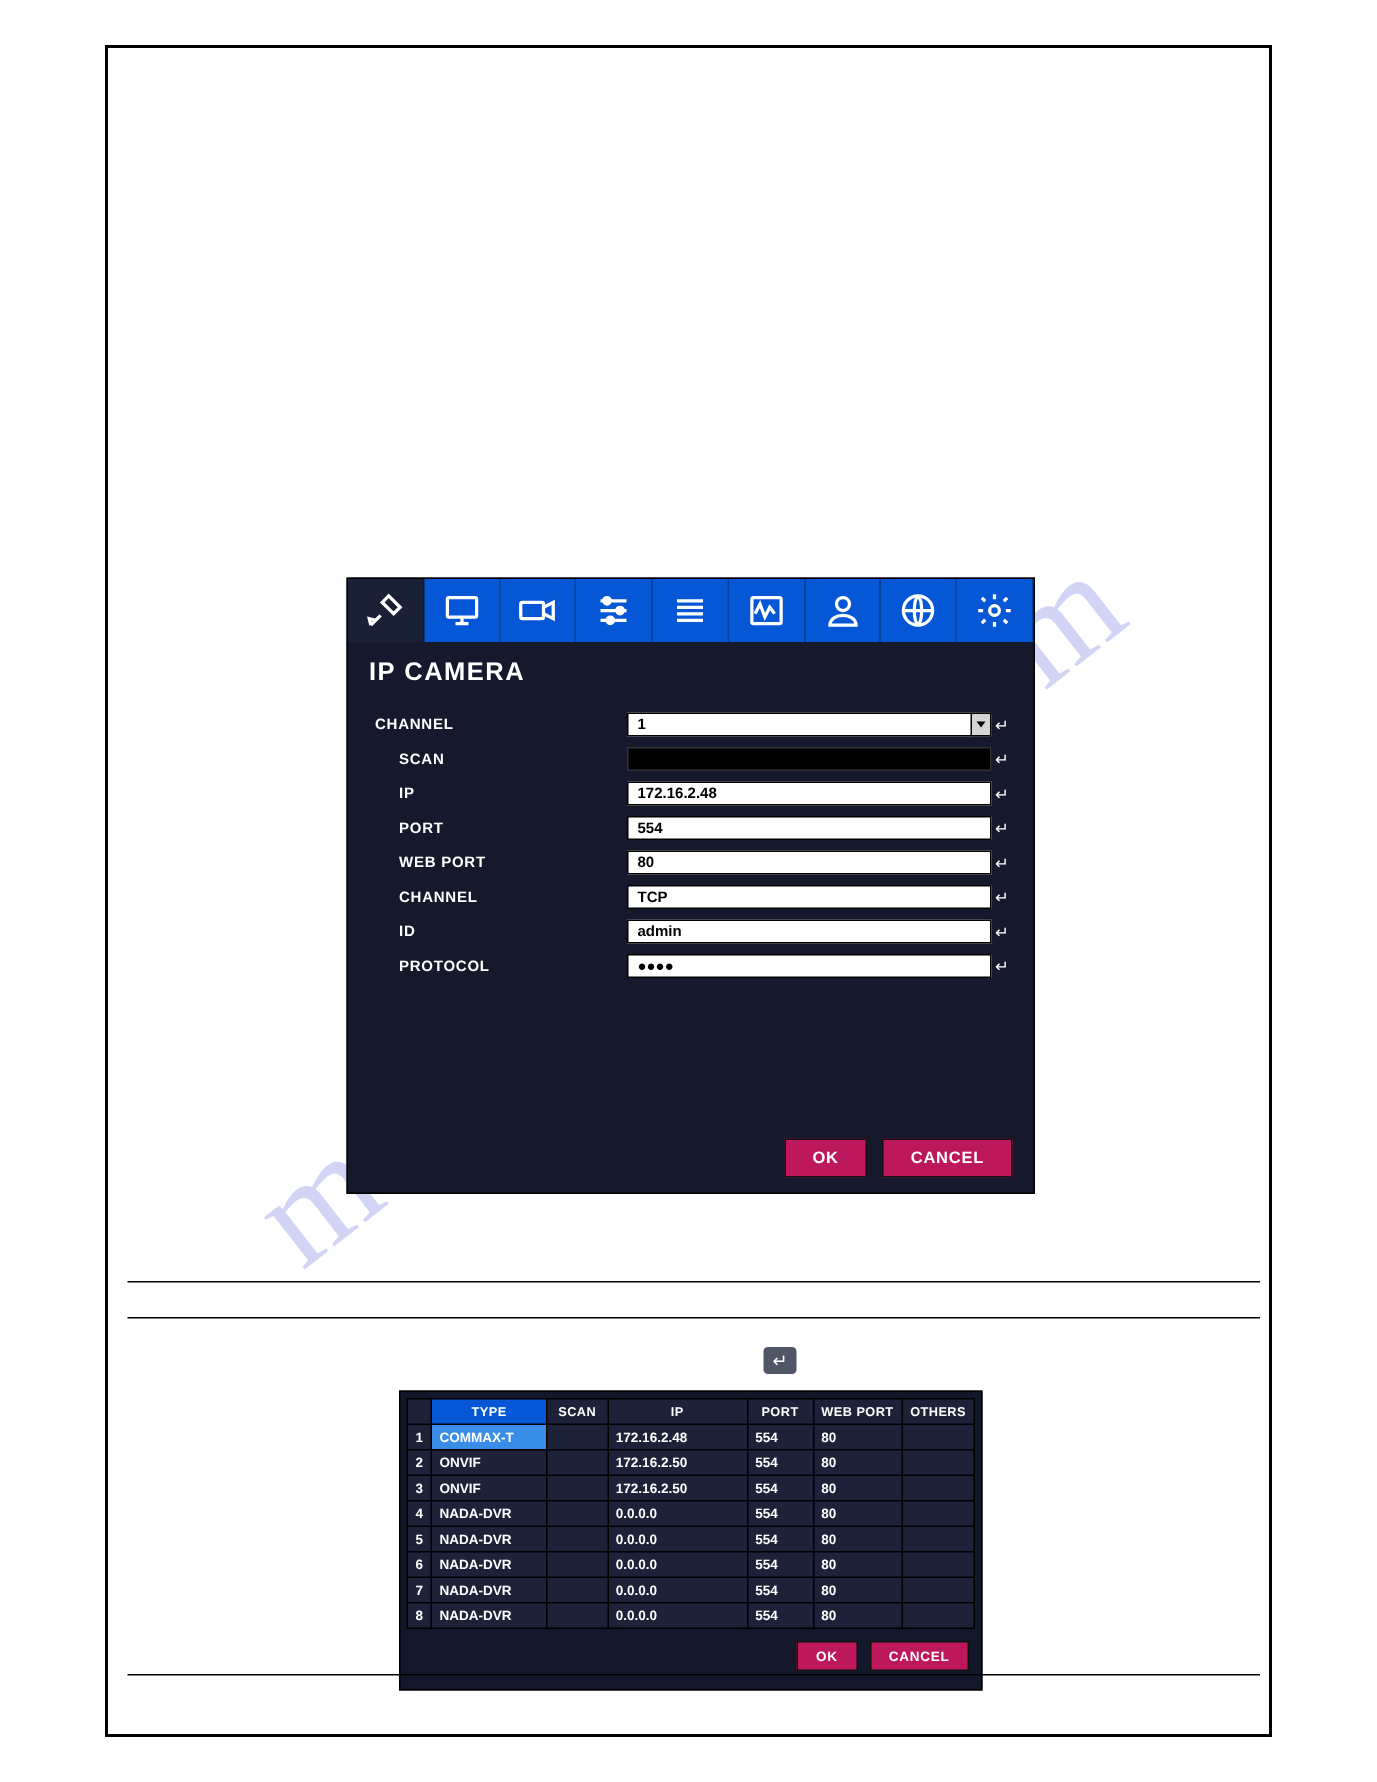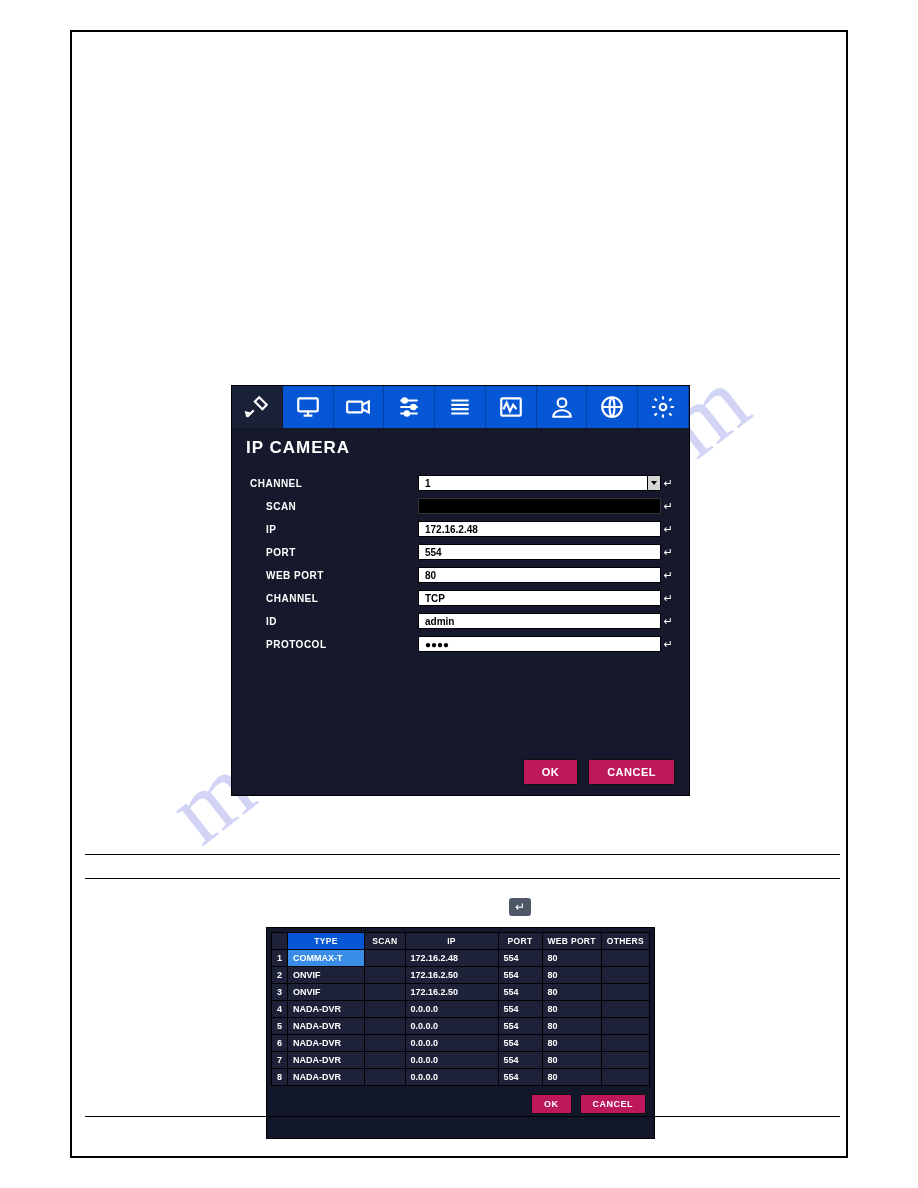--- a/index.html
+++ b/index.html
@@ -25,21 +25,21 @@
   .form-dropdown-cap::after { content: ""; border-left: 3px solid transparent; border-right: 3px solid transparent; border-top: 4px solid #000; }
   .form-enter { width: 14px; display: flex; align-items: center; justify-content: center; color: #fff; font-size: 11px; }
   .panel-footer { position: absolute; bottom: 10px; right: 14px; display: flex; gap: 10px; }
   .footer-btn { background: #be185d; color: #fff; font-size: 11px; font-weight: bold; padding: 6px 18px; border: 1px solid #111; letter-spacing: 0.5px; }
 
   .hr1 { position: absolute; left: 85px; top: 854px; width: 755px; border-top: 1px solid #000; }
   .hr2 { position: absolute; left: 85px; top: 878px; width: 755px; border-top: 1px solid #000; }
   .scan-icon-inline { position: absolute; left: 509px; top: 898px; width: 22px; height: 18px; background: #4f5666; border-radius: 3px; display:flex; align-items:center; justify-content:center; color:#fff; font-size:12px; }
 
   
-  .panel2 { position: absolute; left: 266px; top: 927px; width: 389px; background: #13172a; border: 1px solid #000; padding-bottom: 24px; }
+  .panel2 { position: absolute; left: 266px; top: 927px; width: 389px; background: #13172a; border: 1px solid #000; padding-bottom: 12px; }
   .tbl { width: calc(100% - 8px); margin: 4px; border-collapse: separate; border-spacing: 1px; background: #000; font-size: 9px; color: #fff; font-weight: bold; }
   .tbl th, .tbl td { background: #1d2238; padding: 3px 5px; height: 16px; text-align: left; white-space: nowrap; overflow: hidden; }
   .tbl th { text-align: center; font-size: 8.5px; letter-spacing: 0.3px; }
   .tbl th.type-hdr { background: #0657d6; }
   .tbl td.numcell { width: 14px; text-align: center; font-size: 9px; }
   .tbl td.typecell { width: 78px; }
   .tbl tr.selected td.typecell { background: #3a8de6; }
   .tbl td.scancell { width: 40px; }
   .tbl td.ipcell { width: 96px; }
   .tbl td.portcell { width: 44px; }

